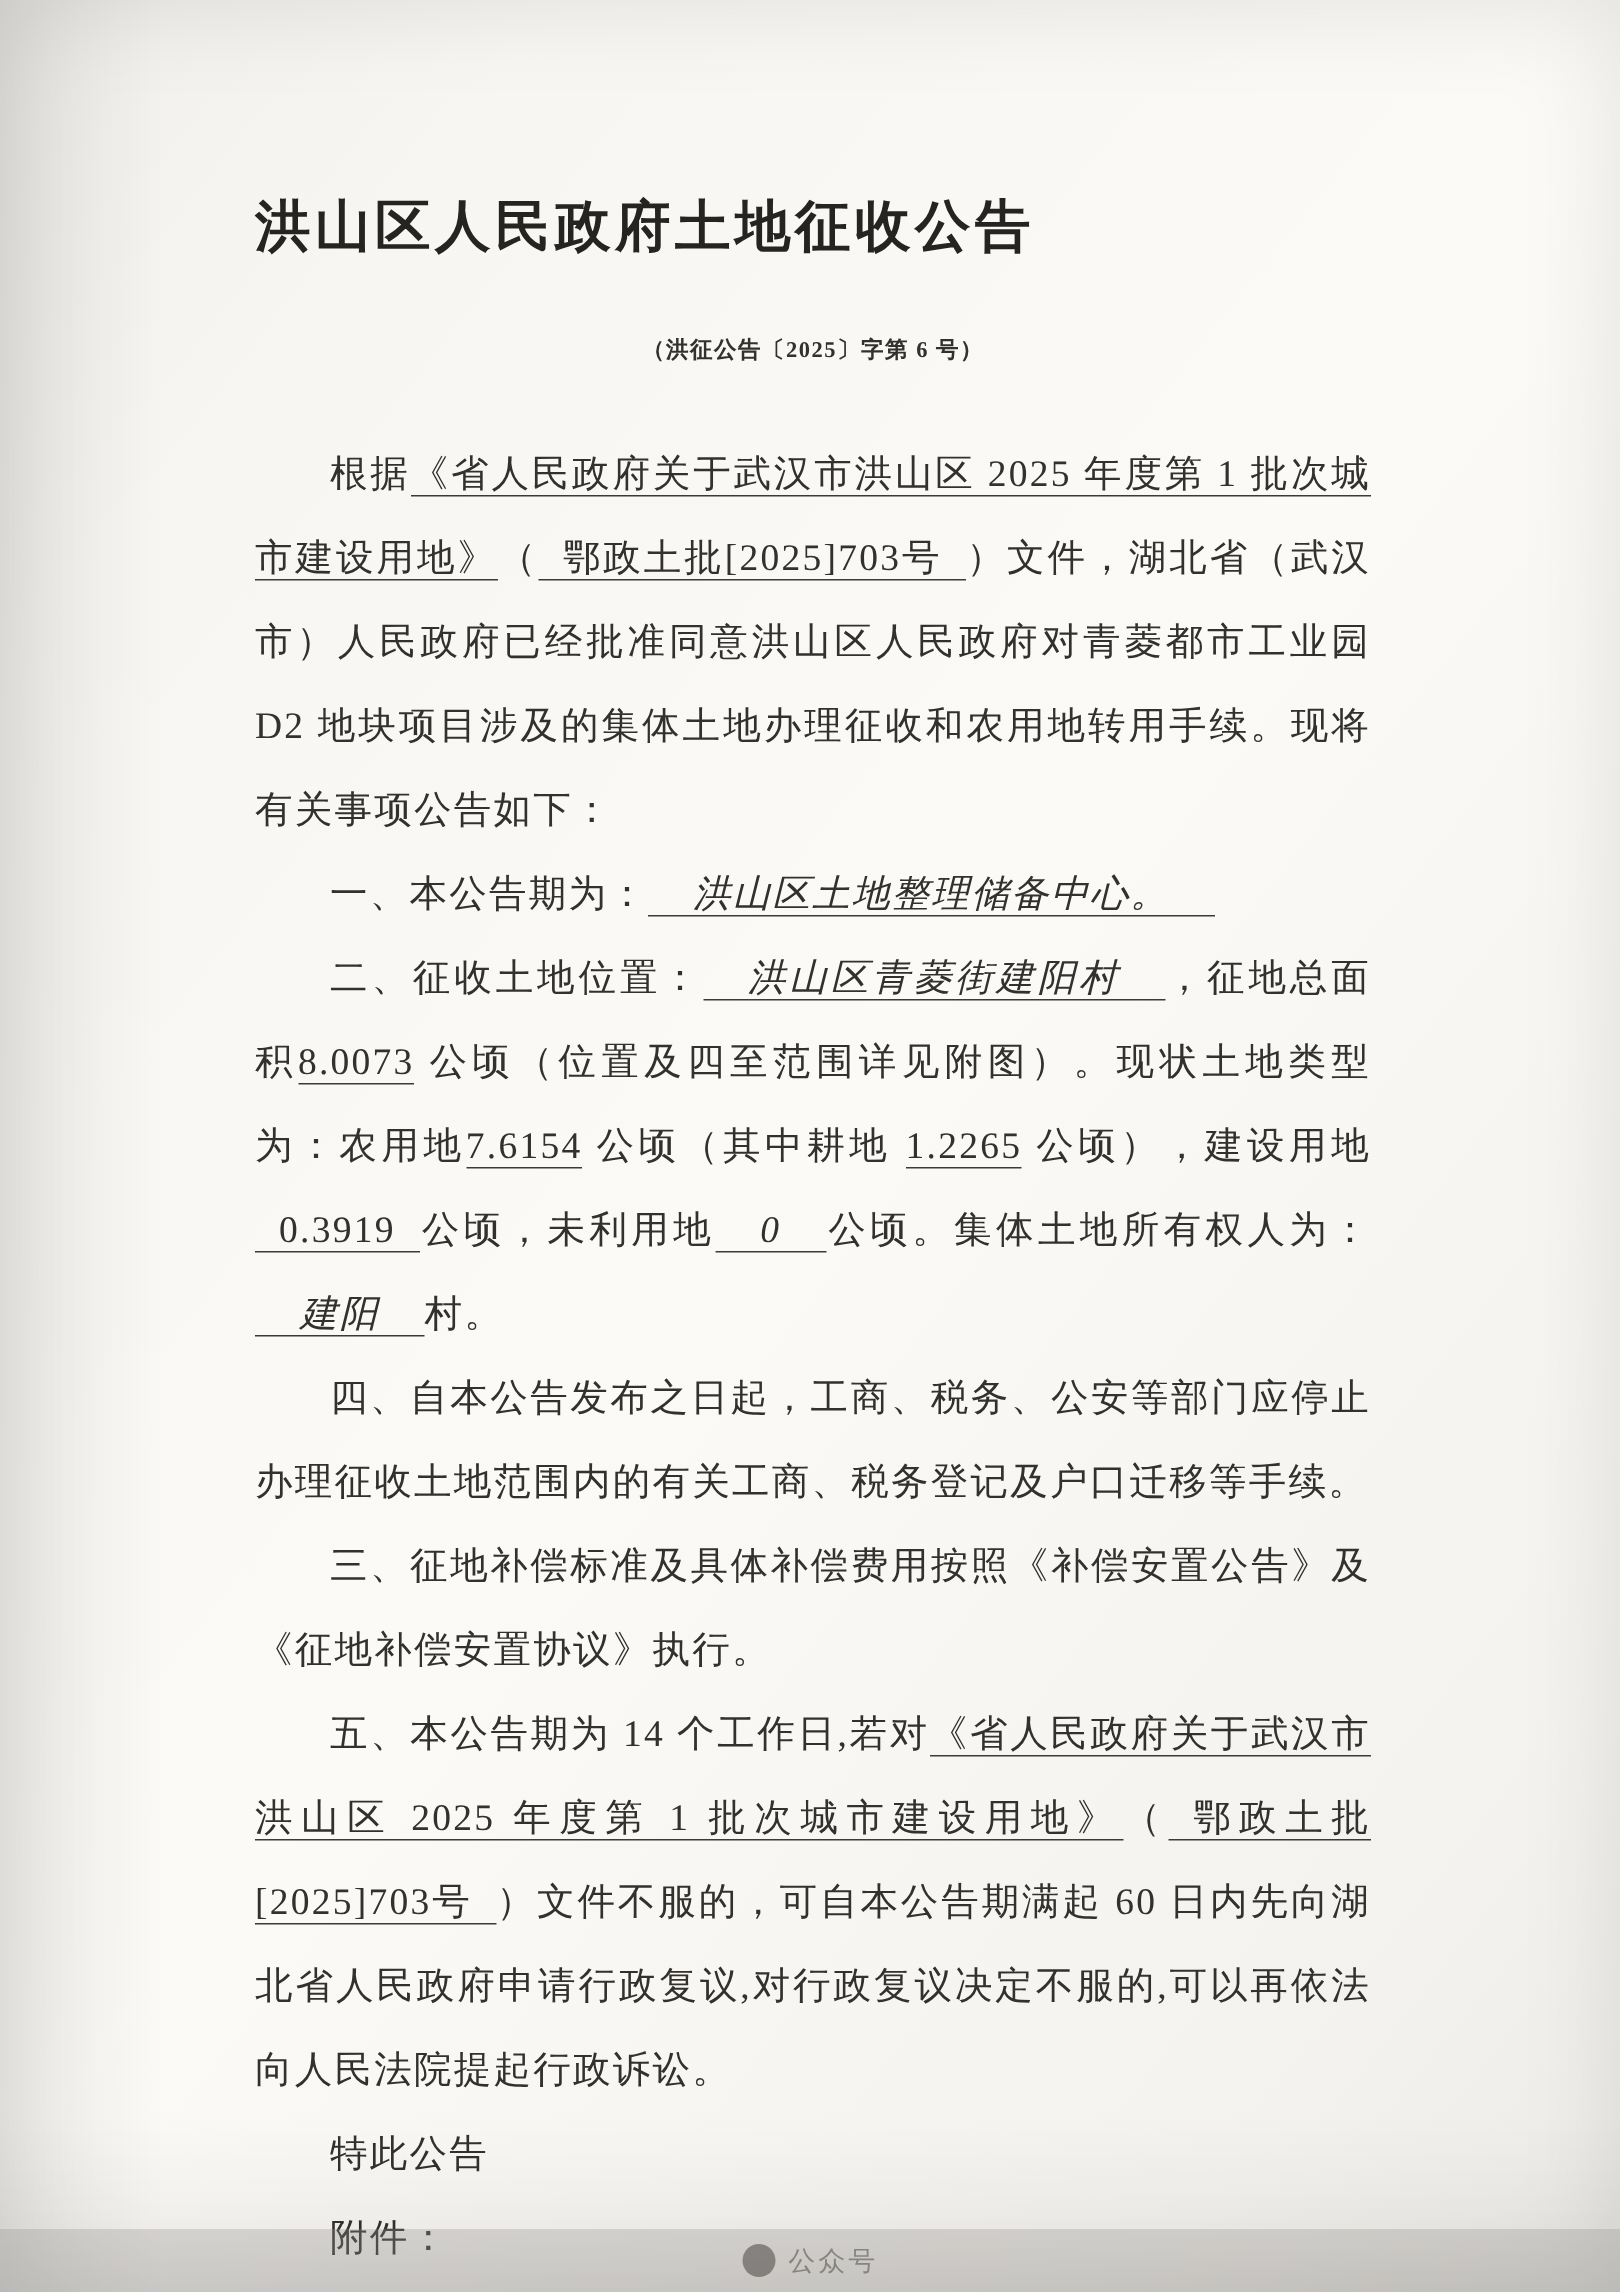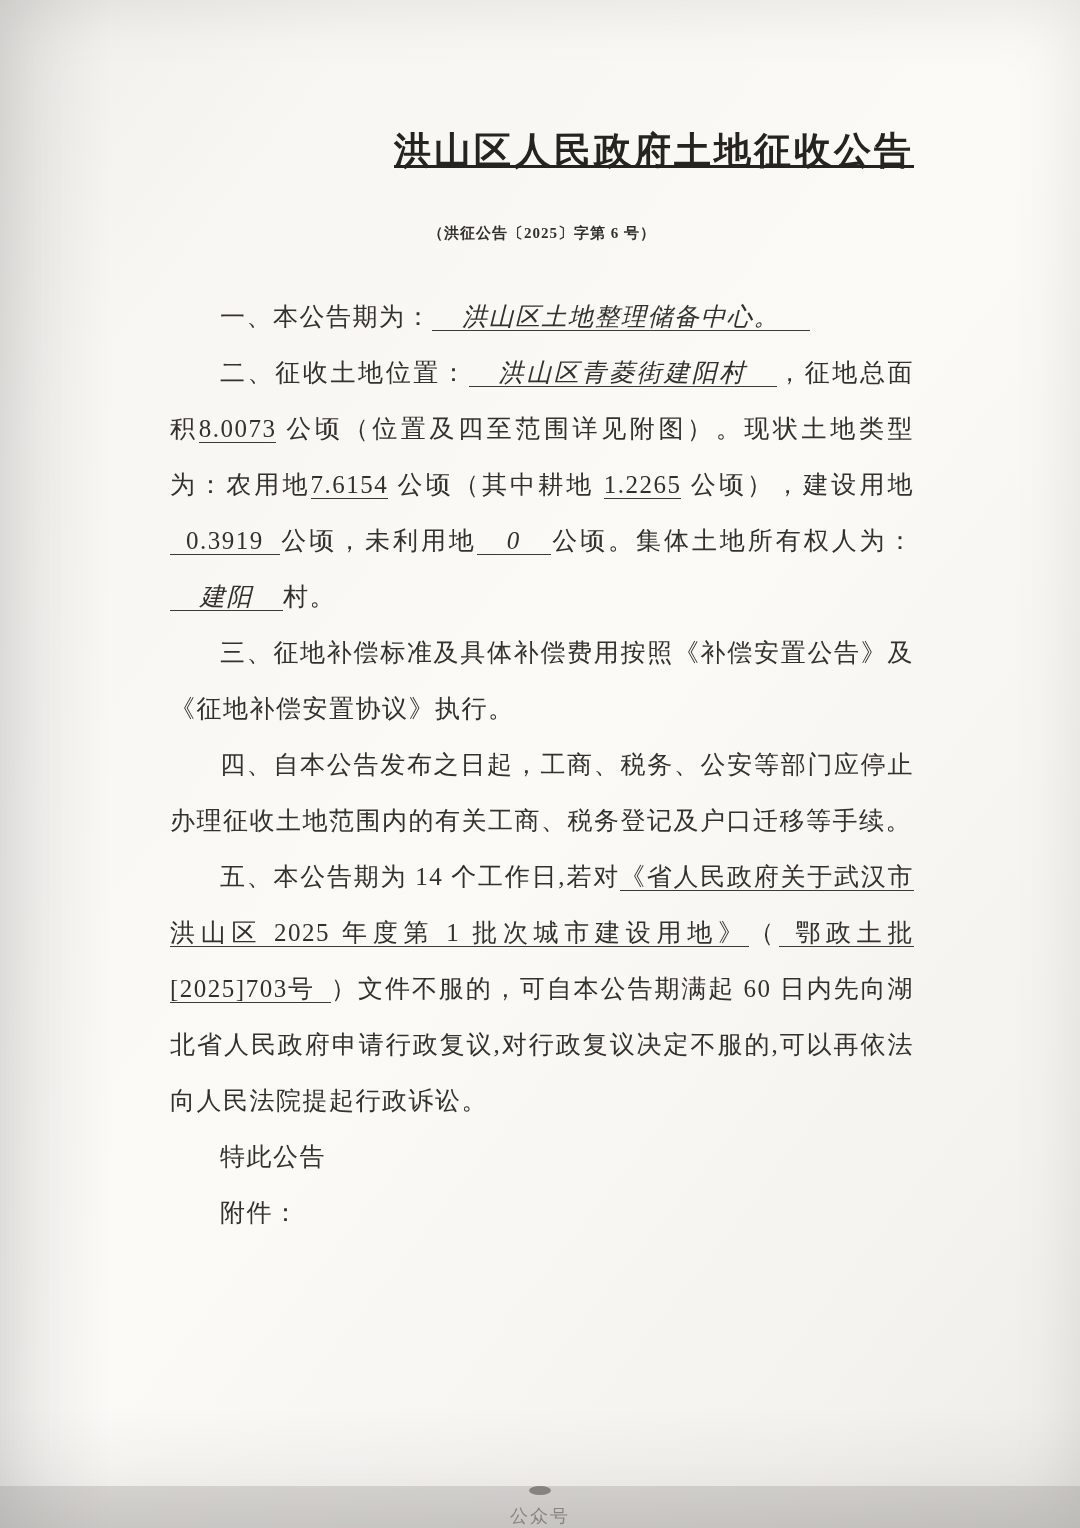--- a/index.html
+++ b/index.html
@@ -21,26 +21,25 @@
     position:absolute; left:0; top:0; bottom:0; width:110px;
     background:linear-gradient(90deg, rgba(0,0,0,0.07), rgba(0,0,0,0));
     pointer-events:none;
   }
   .shade-bottom {
     position:absolute; left:0; right:0; bottom:0; height:120px;
     background:linear-gradient(0deg, rgba(0,0,0,0.06), rgba(0,0,0,0));
     pointer-events:none;
   }
   h1.title {
-    text-align:right;
+    text-align:left;
     font-size:37px;
     font-weight:bold;
     letter-spacing:3px;
     color:#262421;
-    text-decoration:underline;
   }
   .docnum {
     text-align:center;
     font-size:15px;
     font-weight:600;
     letter-spacing:1px;
     margin-top:48px;
     color:#33312e;
   }
   .body {
@@ -55,46 +54,46 @@
   .u { border-bottom:1.6px solid #3c3a36; }
   .u.pad { padding:0 16px; }
   .u.padwide { padding:0 30px;font-style:italic; }
   .watermark {
     position:absolute; bottom:0; left:0; right:0; height:42px;
     background:rgba(148,146,142,0.30);
     display:flex; align-items:center; justify-content:center; gap:9px;
     color:rgba(88,86,82,0.60);
     font-size:18px;
     letter-spacing:2px;
-    flex-direction:column;
   }
   .wm-logo {
     width:22px; height:22px; border-radius:50%;
     background:rgba(72,70,66,0.55);
   }
 </style>
 </head>
 <body>
 
 <div class="paper">
 
   <h1 class="title">洪山区人民政府土地征收公告</h1>
 
   <div class="docnum">（洪征公告〔2025〕字第 6 号）</div>
 
   <div class="body">
 
+    <p><span>根据</span><span class="u">《省人民政府关于武汉市洪山区 2025 年度第 1 批次城市建设用地》</span><span>（</span><span class="u pad">鄂政土批[2025]703号</span><span>）文件，湖北省（武汉市）人民政府已经批准同意洪山区人民政府对青菱都市工业园 D2 地块项目涉及的集体土地办理征收和农用地转用手续。现将有关事项公告如下：</span></p>
 
     <p><span>一、本公告期为：</span><span class="u padwide">洪山区土地整理储备中心。</span></p>
 
     <p><span>二、征收土地位置：</span><span class="u padwide">洪山区青菱街建阳村</span><span>，征地总面积</span><span class="u">8.0073</span><span> 公顷（位置及四至范围详见附图）。现状土地类型为：农用地</span><span class="u">7.6154</span><span> 公顷（其中耕地 </span><span class="u">1.2265</span><span> 公顷），建设用地</span><span class="u pad">0.3919</span><span>公顷，未利用地</span><span class="u padwide">0</span><span>公顷。集体土地所有权人为：</span><span class="u padwide">建阳</span><span>村。</span></p>
 
+    <p>四、自本公告发布之日起，工商、税务、公安等部门应停止办理征收土地范围内的有关工商、税务登记及户口迁移等手续。</p>
+
     <p>三、征地补偿标准及具体补偿费用按照《补偿安置公告》及《征地补偿安置协议》执行。</p>
-
-    <p>四、自本公告发布之日起，工商、税务、公安等部门应停止办理征收土地范围内的有关工商、税务登记及户口迁移等手续。</p>
 
     <p><span>五、本公告期为 14 个工作日,若对</span><span class="u">《省人民政府关于武汉市洪山区 2025 年度第 1 批次城市建设用地》</span><span>（</span><span class="u pad">鄂政土批[2025]703号</span><span>）文件不服的，可自本公告期满起 60 日内先向湖北省人民政府申请行政复议,对行政复议决定不服的,可以再依法向人民法院提起行政诉讼。</span></p>
 
     <p>特此公告</p>
 
     <p>附件：</p>
 
   </div>
 </div>
 

